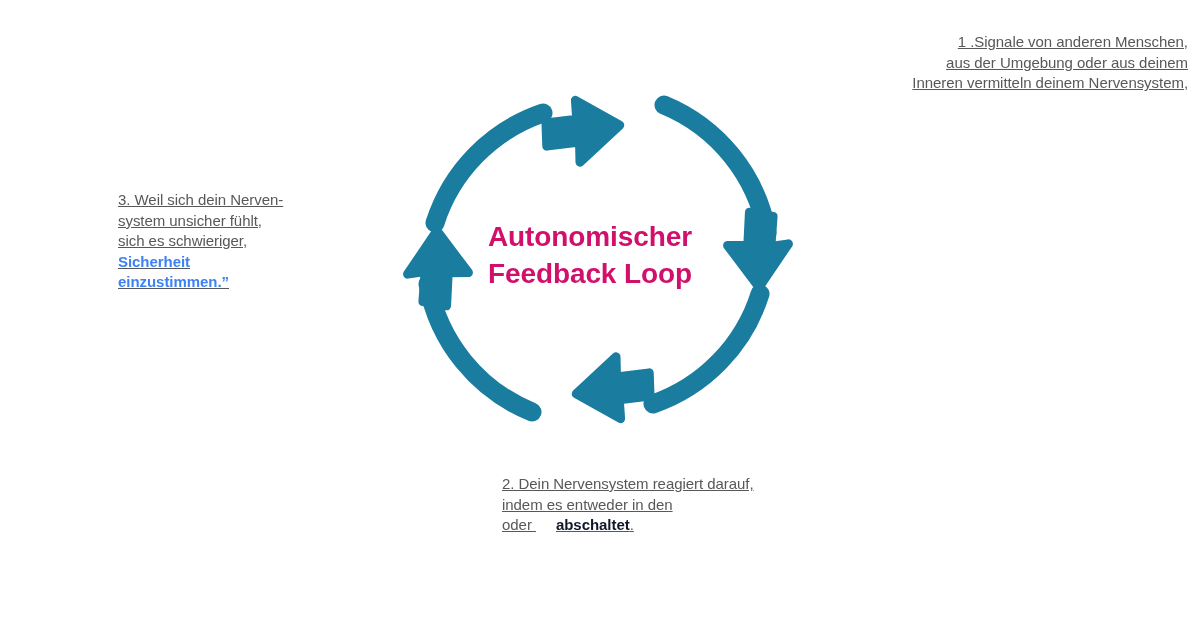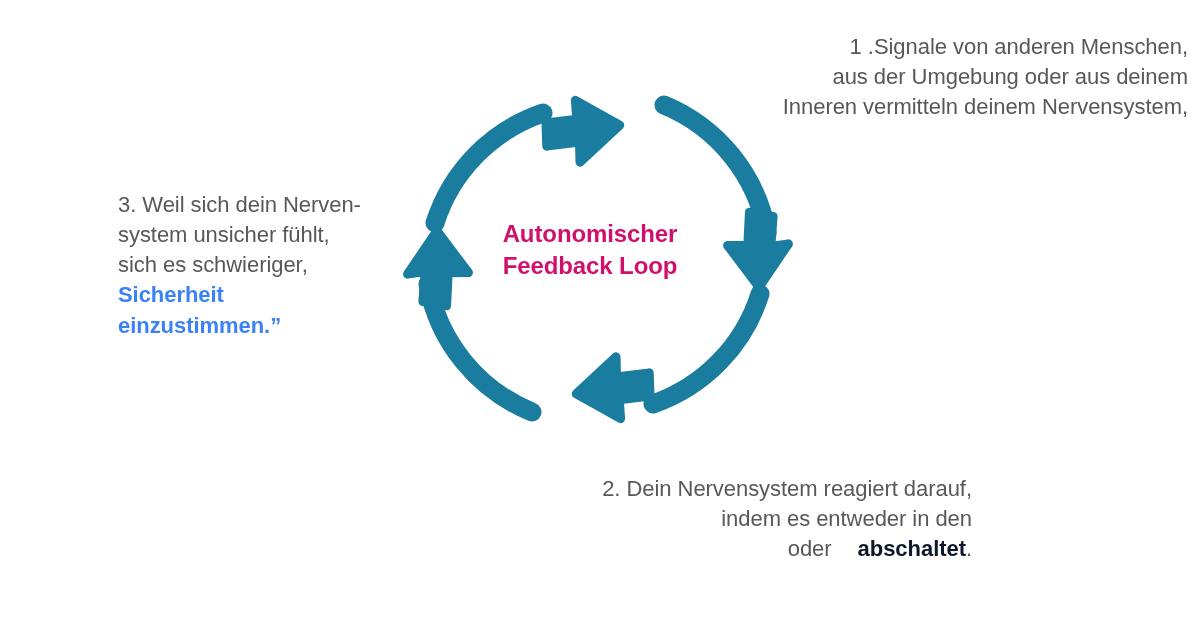--- a/index.html
+++ b/index.html
@@ -33,36 +33,37 @@
     overflow: visible;
   }
 
   #center-title {
     position: absolute;
     left: 440px;
     top: 218px;
     width: 300px;
     text-align: center;
     color: #D1106C;
-    font-size: 24px;
+    font-size: 28px;
     font-weight: 700;
     line-height: 1.33;
     letter-spacing: -0.1px;
     white-space: nowrap;
   }
   #center-title .title-line { display: block; }
 
   
   .callout {
     position: absolute;
     color: #58585A;
-    font-size: 22px;
+    font-size: 15px;
     line-height: 1.37;
     font-weight: 400;
     letter-spacing: -0.05px;
+    text-decoration: underline;
   }
   .callout .ln { display: block; white-space: nowrap; }
   .em {
     color: #D1106C;
     font-weight: 700;
   }
 
   
   #callout-1 {
     left: 688px;
@@ -77,21 +78,21 @@
     top: 190px;
     width: 300px;
     text-align: left;
   }
 
   
   #callout-2 {
     left: 502px;
     top: 474px;
     width: 470px;
-    text-align: right;
+    text-align: left;
   }
 </style>
 </head>
 <body>
 
 <div id="canvas" style="background: rgb(255, 255, 255);">
 
   <div id="loop-diagram">
     <svg viewBox="0 0 420 382" xmlns="http://www.w3.org/2000/svg" aria-hidden="true">
       <g fill="none" stroke="#1A7C9E" stroke-width="19" stroke-linecap="round">

